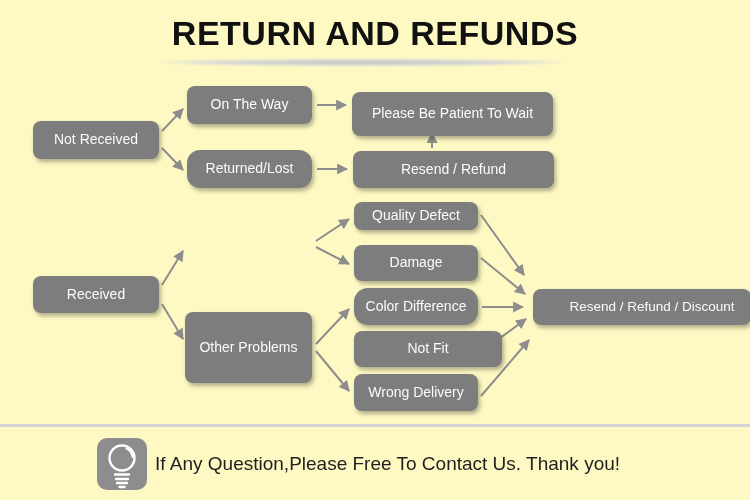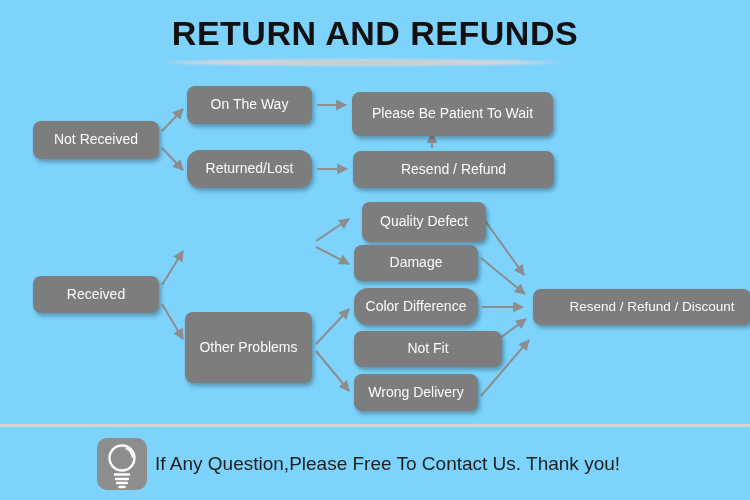--- a/index.html
+++ b/index.html
@@ -3,21 +3,21 @@
 <meta charset="utf-8">
 <style>
   html,body { margin:0; padding:0; }
   body {
     font-family: "Liberation Sans", sans-serif;
     background:#ffffff;
   }
   .stage {
     position:relative;
     width:750px; height:500px;
-    background:#7dd3fc;
+    background:#fef9c3;
     overflow:hidden;
   }
 
   
   .title {
     position:absolute; top:14px; left:0; width:750px;
     text-align:center;
     font-size:34px; font-weight:bold; color:#111111;
     letter-spacing:0.5px;
   }
@@ -42,21 +42,21 @@
     line-height:1.1;
   }
   .n-not-received   { left:33px;  top:121px; width:126px; height:38px; }
   .n-on-the-way     { left:187px; top:86px;  width:125px; height:38px; }
   .n-please-wait    { left:352px; top:92px;  width:201px; height:44px; }
   .n-returned-lost  { left:187px; top:150px; width:125px; height:38px;border-radius:13px; }
   .n-resend-refund  { left:353px; top:151px; width:201px; height:37px; }
   .n-received       { left:33px;  top:276px; width:126px; height:37px; }
   .n-quality-problems { left:185px; top:203px; width:127px; height:72px; }
   .n-other-problems   { left:185px; top:312px; width:127px; height:71px; }
-  .n-quality-defect   { left:354px; top:202px; width:124px; height:40px;margin-left:8px; }
+  .n-quality-defect   { left:354px; top:202px; width:124px; height:28px; }
   .n-damage           { left:354px; top:245px; width:124px; height:36px; }
   .n-color-difference { left:354px; top:288px; width:124px; height:37px;border-radius:14px; }
   .n-not-fit          { left:354px; top:331px; width:148px; height:36px; }
   .n-wrong-delivery   { left:354px; top:374px; width:124px; height:37px; }
   .n-resend-refund-discount { left:533px; top:289px; width:198px; height:36px; font-size:13.5px;padding-left:20px; }
 
   
   .arrow-layer { position:absolute; left:0; top:0; width:750px; height:500px; pointer-events:none; }
   .arrow-layer line { stroke:#8d8d8d; stroke-width:2; }
 

